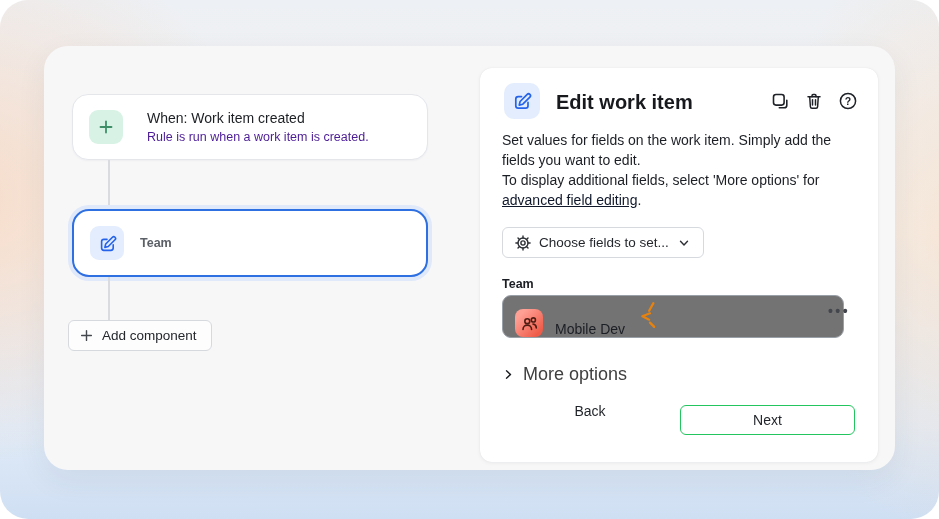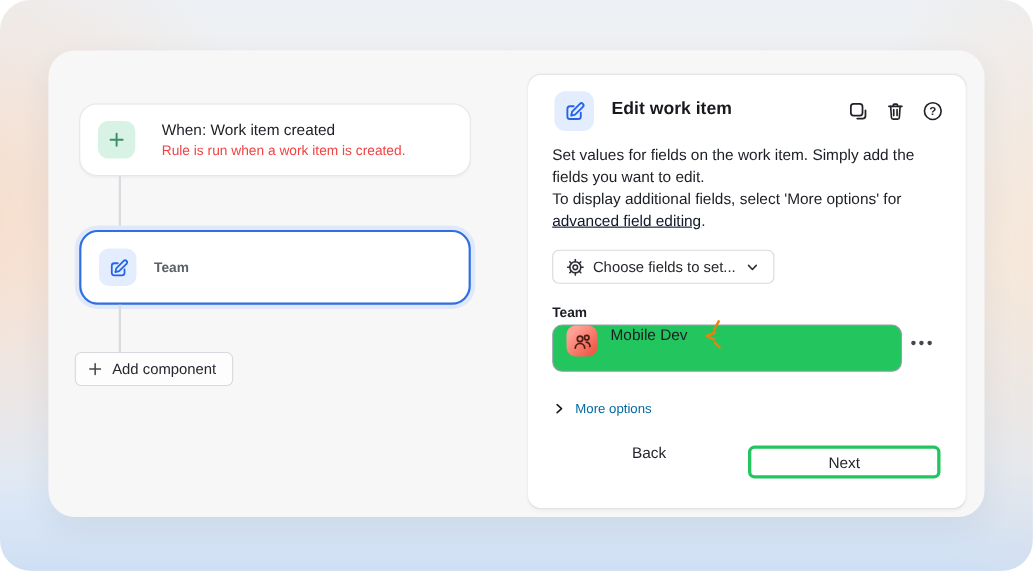--- a/index.html
+++ b/index.html
@@ -37,91 +37,91 @@
     border: 2px solid #2e6fe2; border-radius: 17px;
     box-shadow: 0 0 0 4px #dfe9fa;
   }
   .icon-tile {
     width: 34px; height: 34px; border-radius: 9px; flex: 0 0 auto;
     display: flex; align-items: center; justify-content: center;
   }
   .mint { background: #d8f3e5; }
   .blue-tile { background: #e3edfd; }
   .flow-title { font-size: 14px; font-weight: 500; color: #1c1f23; line-height: 19px; }
-  .flow-sub   { font-size: 12.5px; color: #ef4444; line-height: 18px; }
+  .flow-sub   { font-size: 12.5px; color: #4c1d95; line-height: 18px; }
   .flow-sub.bold { font-weight: 700; color: #5c6168; }
 
   .connector { position: absolute; width: 2px; background: #d9dbdf; }
   .c1 { left: 64px; top: 114px; height: 49px; }
   .c2 { left: 64px; top: 231px; height: 43px; }
 
   .add-btn {
     position: absolute; left: 24px; top: 274px; height: 31px;
     display: inline-flex; align-items: center; gap: 8px; padding: 0 14px 0 10px;
     background: #fdfdfd; border: 1px solid #d6d9dd; border-radius: 6px;
     font-family: inherit; font-size: 13.5px; font-weight: 500; color: #24272c; cursor: pointer;
   }
 
   
   .panel {
     position: absolute; left: 436px; top: 22px; width: 398px; height: 394px;
     background: #ffffff; border-radius: 12px;
     box-shadow: 0 0 1px rgba(23,26,31,.10), 0 1px 4px rgba(23,26,31,.06);
   }
   .panel-tile { position: absolute; left: 24px; top: 15px; width: 36px; height: 36px; border-radius: 10px; }
-  .panel-title { position: absolute; left: 76px; top: 23px; font-size: 16px; font-weight: 700; color: #17191d; }
+  .panel-title { position: absolute; left: 76px; top: 23px; font-size: 20px; font-weight: 700; color: #17191d; }
   .header-actions { position: absolute; right: 20px; top: 23px; display: flex; gap: 14px; }
   .icon-btn { width: 20px; height: 20px; background: none; border: none; padding: 0; cursor: pointer; }
 
   .desc-wrap { position: absolute; left: 22px; top: 62px; width: 358px; }
   .desc { font-size: 14px; line-height: 20px; color: #1b1e24; }
   .link { color: #0f172a; text-decoration: underline; cursor: pointer; }
 
   .choose-btn {
     position: absolute; left: 22px; top: 159px; height: 31px;
     display: inline-flex; align-items: center; gap: 8px; padding: 0 12px;
     background: #fff; border: 1px solid #d6d9dd; border-radius: 6px;
     font-family: inherit; font-size: 13.5px; font-weight: 500; color: #24272c; cursor: pointer;
   }
 
   .team-label { position: absolute; left: 22px; top: 209px; font-size: 12.5px; font-weight: 700; color: #1b1e24; }
 
   .team-input {
-    position: absolute; left: 22px; top: 227px; width: 318px; height: 43px;
-    border: 1px solid #9aa0a8; border-radius: 9px; background: #22c55e;
-    display: flex; align-items: flex-start; gap: 12px; padding: 0 12px; cursor: text;
+    position: absolute; left: 22px; top: 227px; width: 342px; height: 43px;
+    border: 1px solid #9aa0a8; border-radius: 9px; background: #737373;
+    display: flex; align-items: flex-end; gap: 12px; padding: 0 12px; cursor: text;
   }
   .team-tile {
     width: 28px; height: 28px; border-radius: 8px; flex: 0 0 auto;
     background: linear-gradient(135deg, #ffa095 20%, #ef5c49 85%);
     display: flex; align-items: center; justify-content: center;
   }
   .team-value { font-size: 14px; color: #1b1e24; }
   .spark { position: relative; top: -7px; left: 2px; }
 
   .dots-btn {
     position: absolute; left: 344px; top: 231px; width: 30px; height: 24px;
     background: none; border: none; cursor: pointer;
     font-size: 14px; letter-spacing: 2.5px; color: #43474d; font-weight: 700; text-align: center;
   }
 
   .more-opts {
     position: absolute; left: 22px; top: 296px; display: flex; align-items: center; gap: 8px;
     background: none; border: none; cursor: pointer;
-    font-family: inherit; font-size: 12px; font-weight: 500; color: #0369a1;
+    font-family: inherit; font-size: 18px; font-weight: 500; color: #404040;
   }
 
   .back-btn {
     position: absolute; left: 80px; top: 328px; width: 60px; height: 30px;
     background: transparent; border: none; cursor: pointer;
     font-family: inherit; font-size: 14px; font-weight: 500; color: #1f2228;
   }
   .next-btn {
     position: absolute; left: 200px; top: 337px; width: 175px; height: 30px;
-    background: #fff; border: 3px solid #22c55e; border-radius: 6px; cursor: pointer;
+    background: #fff; border: 1px solid #22c55e; border-radius: 6px; cursor: pointer;
     font-family: inherit; font-size: 14px; font-weight: 500; color: #1f2228;
   }
 
   svg { display: block; }
 </style>
 </head>
 <body>
 
 <div class="stage">
   <div class="canvas">

